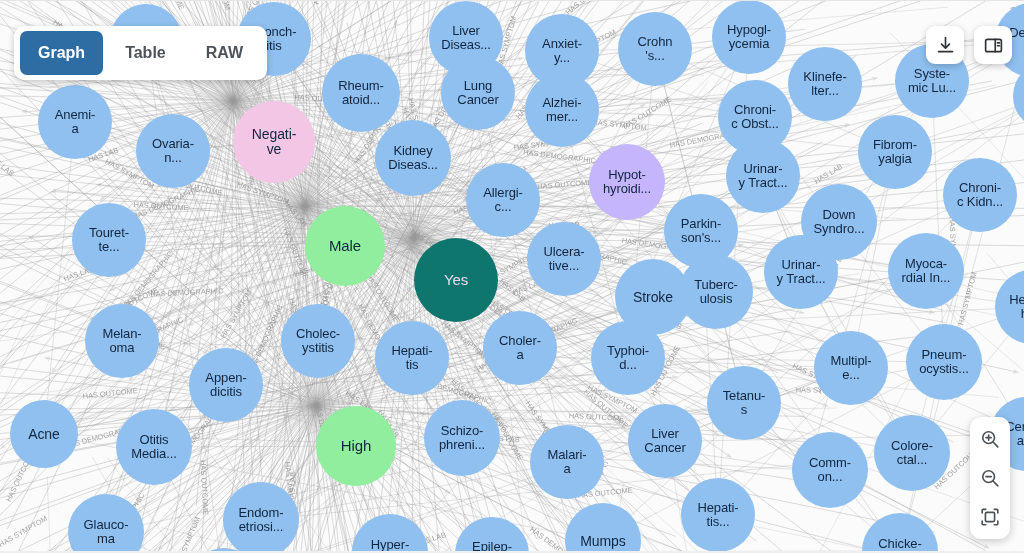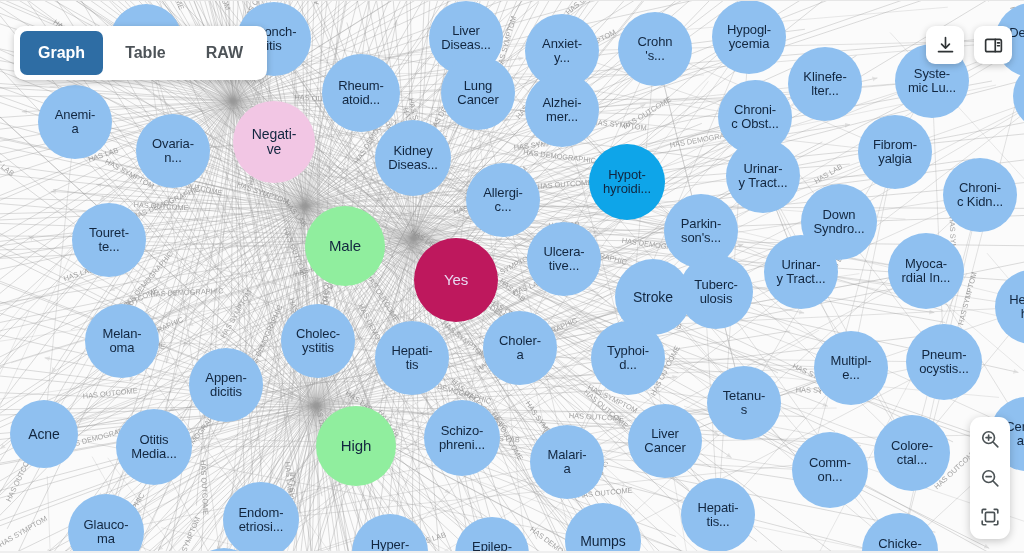--- a/index.html
+++ b/index.html
@@ -1167,21 +1167,21 @@
         <div class="node" style="left: 718px; top: 80px; width: 74px; height: 74px; background: rgb(143, 192, 240); color: rgb(18, 38, 63); font-size: 13px;">
           <span class="lbl">Chroni-<br>c Obst...</span>
         </div>
         <div class="node" style="left: 858px; top: 115px; width: 74px; height: 74px; background: rgb(143, 192, 240); color: rgb(18, 38, 63); font-size: 13px;">
           <span class="lbl">Fibrom-<br>yalgia</span>
         </div>
         <div class="node" style="left: 1013px; top: 62px; width: 68px; height: 68px; background: rgb(143, 192, 240); color: rgb(18, 38, 63); font-size: 13px;"></div>
         <div class="node" style="left: 466px; top: 163px; width: 74px; height: 74px; background: rgb(143, 192, 240); color: rgb(18, 38, 63); font-size: 13px;">
           <span class="lbl">Allergi-<br>c...</span>
         </div>
-        <div class="node" style="left: 589px; top: 144px; width: 76px; height: 76px; background: #0ea5e9; color: rgb(18, 38, 63); font-size: 13px;">
+        <div class="node" style="left: 589px; top: 144px; width: 76px; height: 76px; background: #c4b5fd; color: rgb(18, 38, 63); font-size: 13px;">
           <span class="lbl">Hypot-<br>hyroidi...</span>
         </div>
         <div class="node" style="left: 726px; top: 139px; width: 74px; height: 74px; background: rgb(143, 192, 240); color: rgb(18, 38, 63); font-size: 13px;">
           <span class="lbl">Urinar-<br>y Tract...</span>
         </div>
         <div class="node" style="left: 943px; top: 158px; width: 74px; height: 74px; background: rgb(143, 192, 240); color: rgb(18, 38, 63); font-size: 13px;">
           <span class="lbl">Chroni-<br>c Kidn...</span>
         </div>
         <div class="node" style="left: 72px; top: 203px; width: 74px; height: 74px; background: rgb(143, 192, 240); color: rgb(18, 38, 63); font-size: 13px;">
           <span class="lbl">Touret-<br>te...</span>
@@ -1191,21 +1191,21 @@
         </div>
         <div class="node" style="left: 664px; top: 194px; width: 74px; height: 74px; background: rgb(143, 192, 240); color: rgb(18, 38, 63); font-size: 13px;">
           <span class="lbl">Parkin-<br>son's...</span>
         </div>
         <div class="node" style="left: 801px; top: 184px; width: 76px; height: 76px; background: rgb(143, 192, 240); color: rgb(18, 38, 63); font-size: 13px;">
           <span class="lbl">Down<br>Syndro...</span>
         </div>
         <div class="node" style="left: 527px; top: 222px; width: 74px; height: 74px; background: rgb(143, 192, 240); color: rgb(18, 38, 63); font-size: 13px;">
           <span class="lbl">Ulcera-<br>tive...</span>
         </div>
-        <div class="node" style="left: 414px; top: 238px; width: 84px; height: 84px; background: #be185d; color: rgb(233, 217, 242); font-size: 15px;">
+        <div class="node" style="left: 414px; top: 238px; width: 84px; height: 84px; background: #0f766e; color: rgb(233, 217, 242); font-size: 15px;">
           <span class="lbl">Yes</span>
         </div>
         <div class="node" style="left: 764px; top: 235px; width: 74px; height: 74px; background: rgb(143, 192, 240); color: rgb(18, 38, 63); font-size: 13px;">
           <span class="lbl">Urinar-<br>y Tract...</span>
         </div>
         <div class="node" style="left: 888px; top: 233px; width: 76px; height: 76px; background: rgb(143, 192, 240); color: rgb(18, 38, 63); font-size: 13px;">
           <span class="lbl">Myoca-<br>rdial In...</span>
         </div>
         <div class="node" style="left: 615px; top: 259px; width: 76px; height: 76px; background: rgb(143, 192, 240); color: rgb(18, 38, 63); font-size: 14px;">
           <span class="lbl">Stroke</span>

